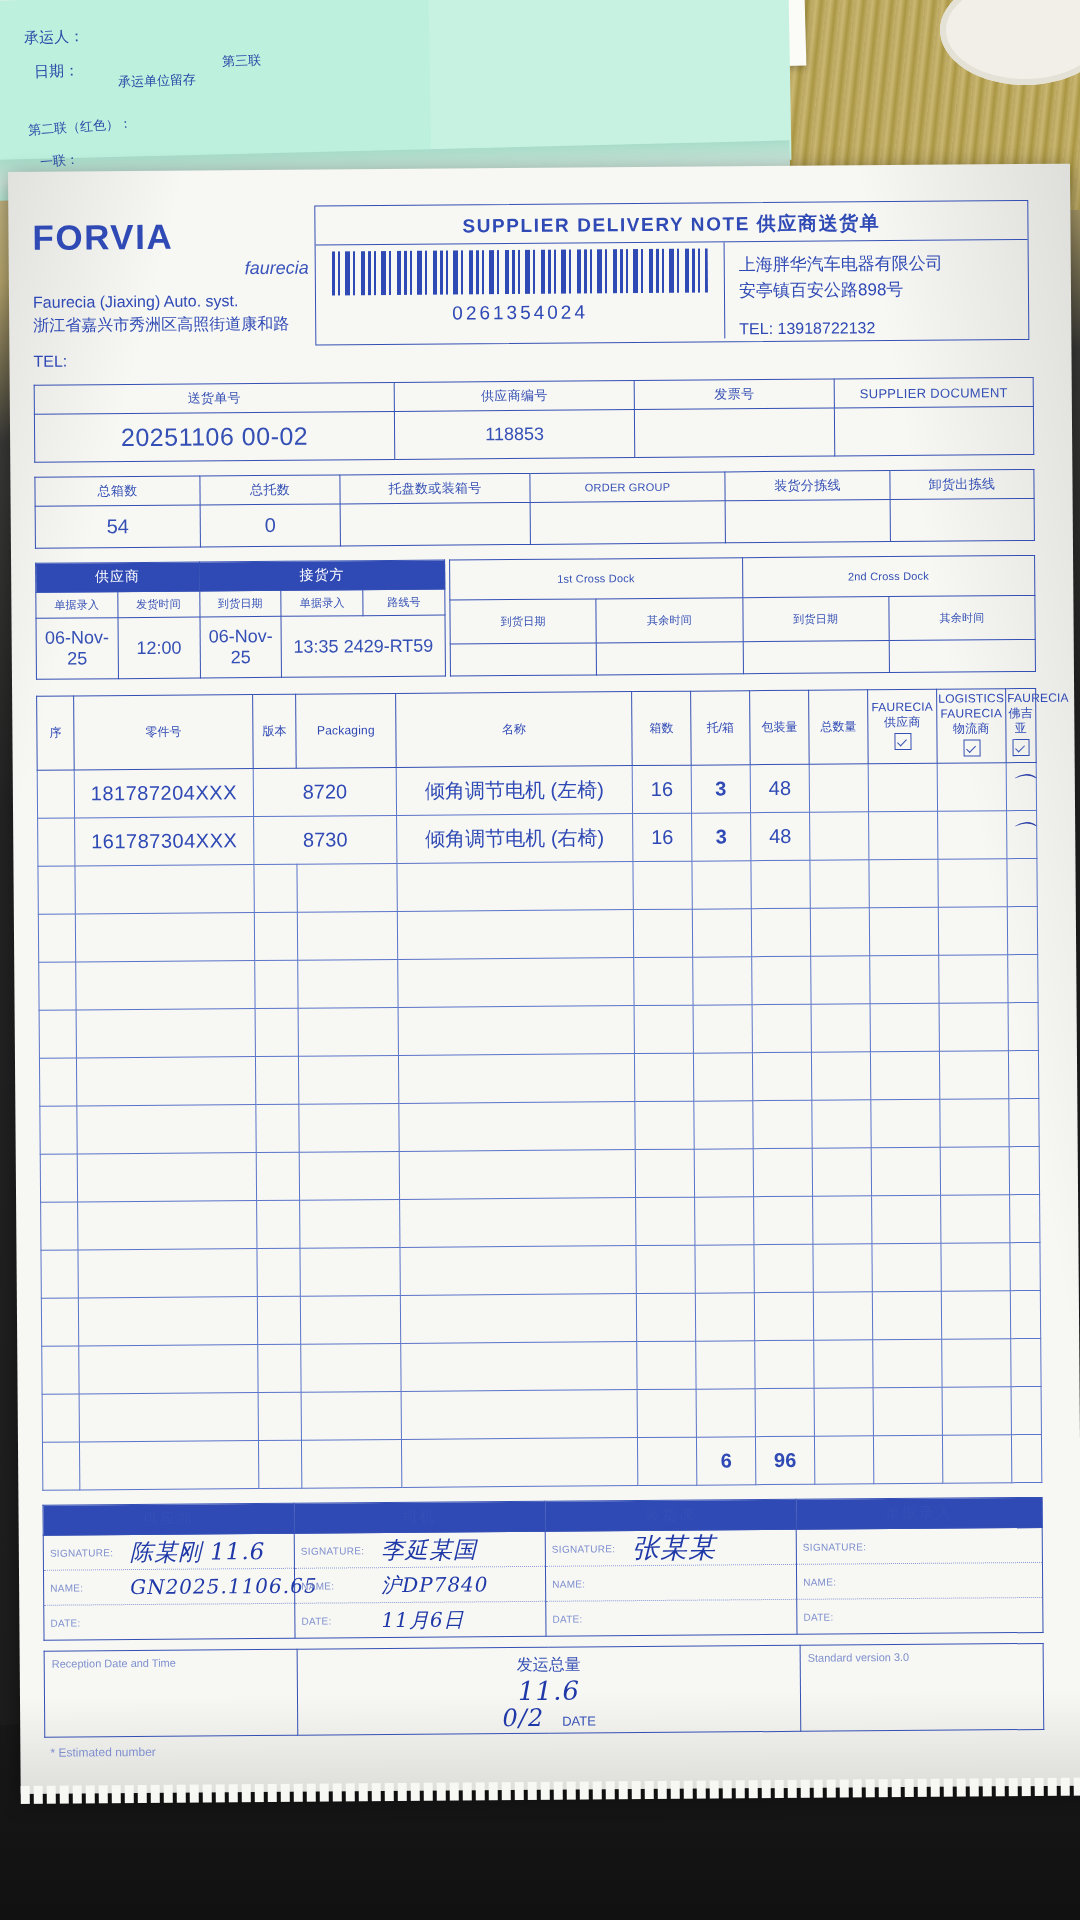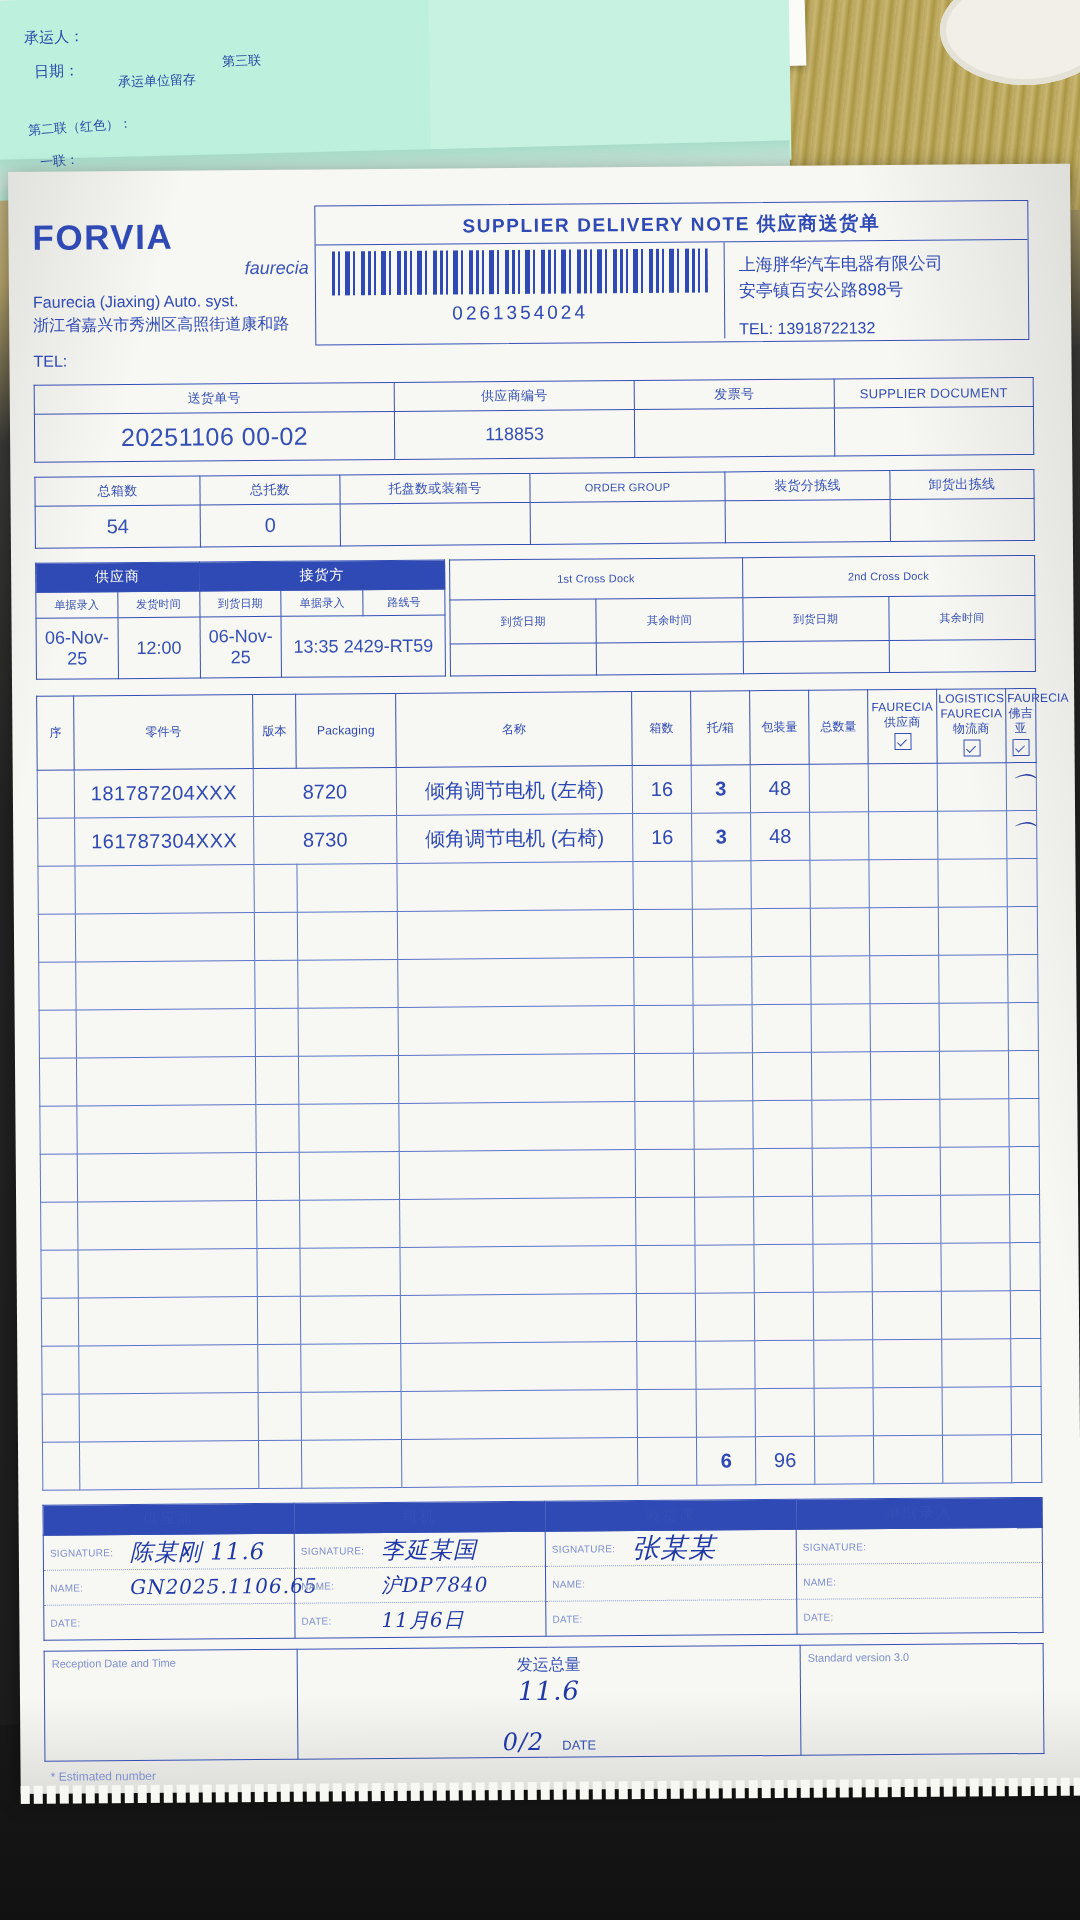--- a/index.html
+++ b/index.html
@@ -658,21 +658,21 @@
             </tr>
 
           <tr class="irow">
             <td></td>
             <td></td>
             <td></td>
             <td></td>
             <td></td>
             <td></td>
             <td style="font-weight:bold">6</td>
-            <td style="font-weight:normal">96</td>
+            <td style="font-weight:bold">96</td>
             <td></td>
             <td></td>
             <td></td>
             <td></td>
           </tr>
         </tbody>
       </table>
     </div>
 
     <table class="sigs">
@@ -747,21 +747,21 @@
     <table class="footrow">
       <tbody>
           <tr>
         <td style="width:250px">
           <div class="foot-lbl">Reception Date and Time</div>
         </td>
         <td style="width:500px" colspan="2">
           <div class="foot-center">发运总量</div>
           <div class="hand" style="text-align:center; font-size:26px;">11.6</div>
           <div style="display:flex; justify-content:center; gap:18px; align-items:baseline; margin-top:-2px;">
-            <span class="hand" style="font-size:24px;margin-top:24px;">0/2</span>
+            <span class="hand" style="font-size:24px;">0/2</span>
             <span style="font-size:13px;">DATE</span>
           </div>
         </td>
         <td>
           <div class="foot-lbl">Standard version 3.0</div>
         </td>
       </tr>
     </tbody>
       </table>
     <div class="estim">* Estimated number</div>

